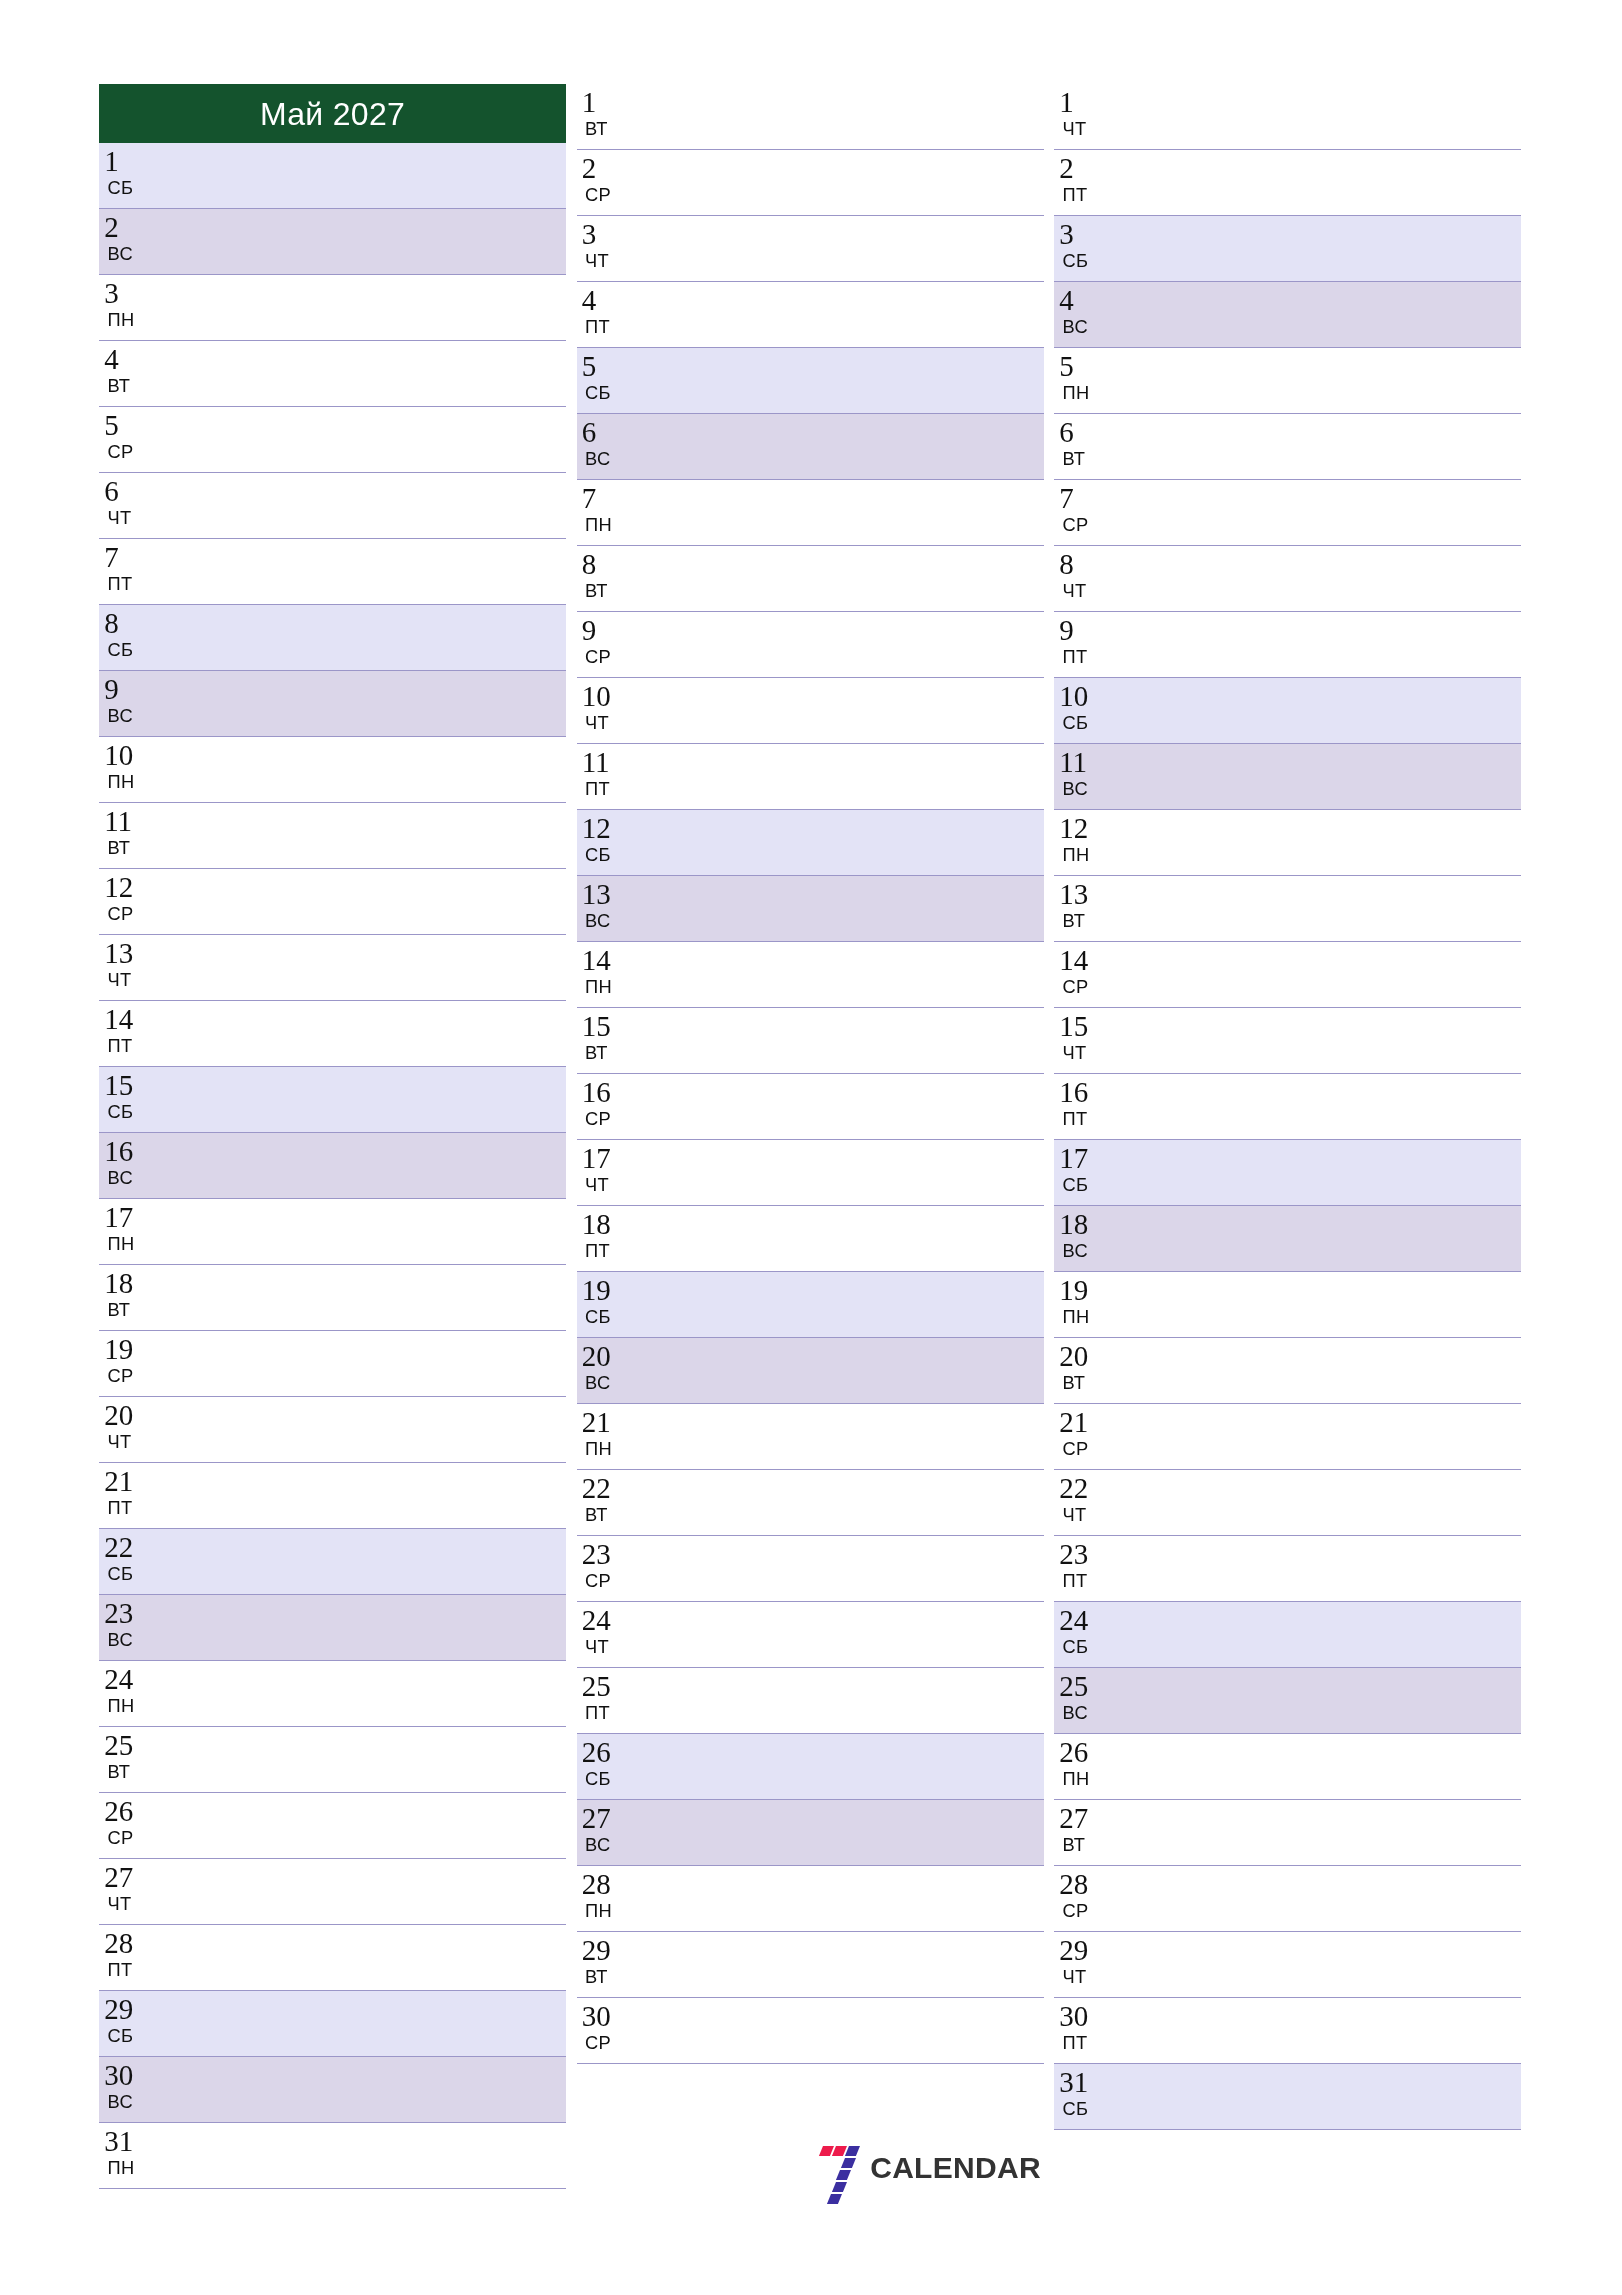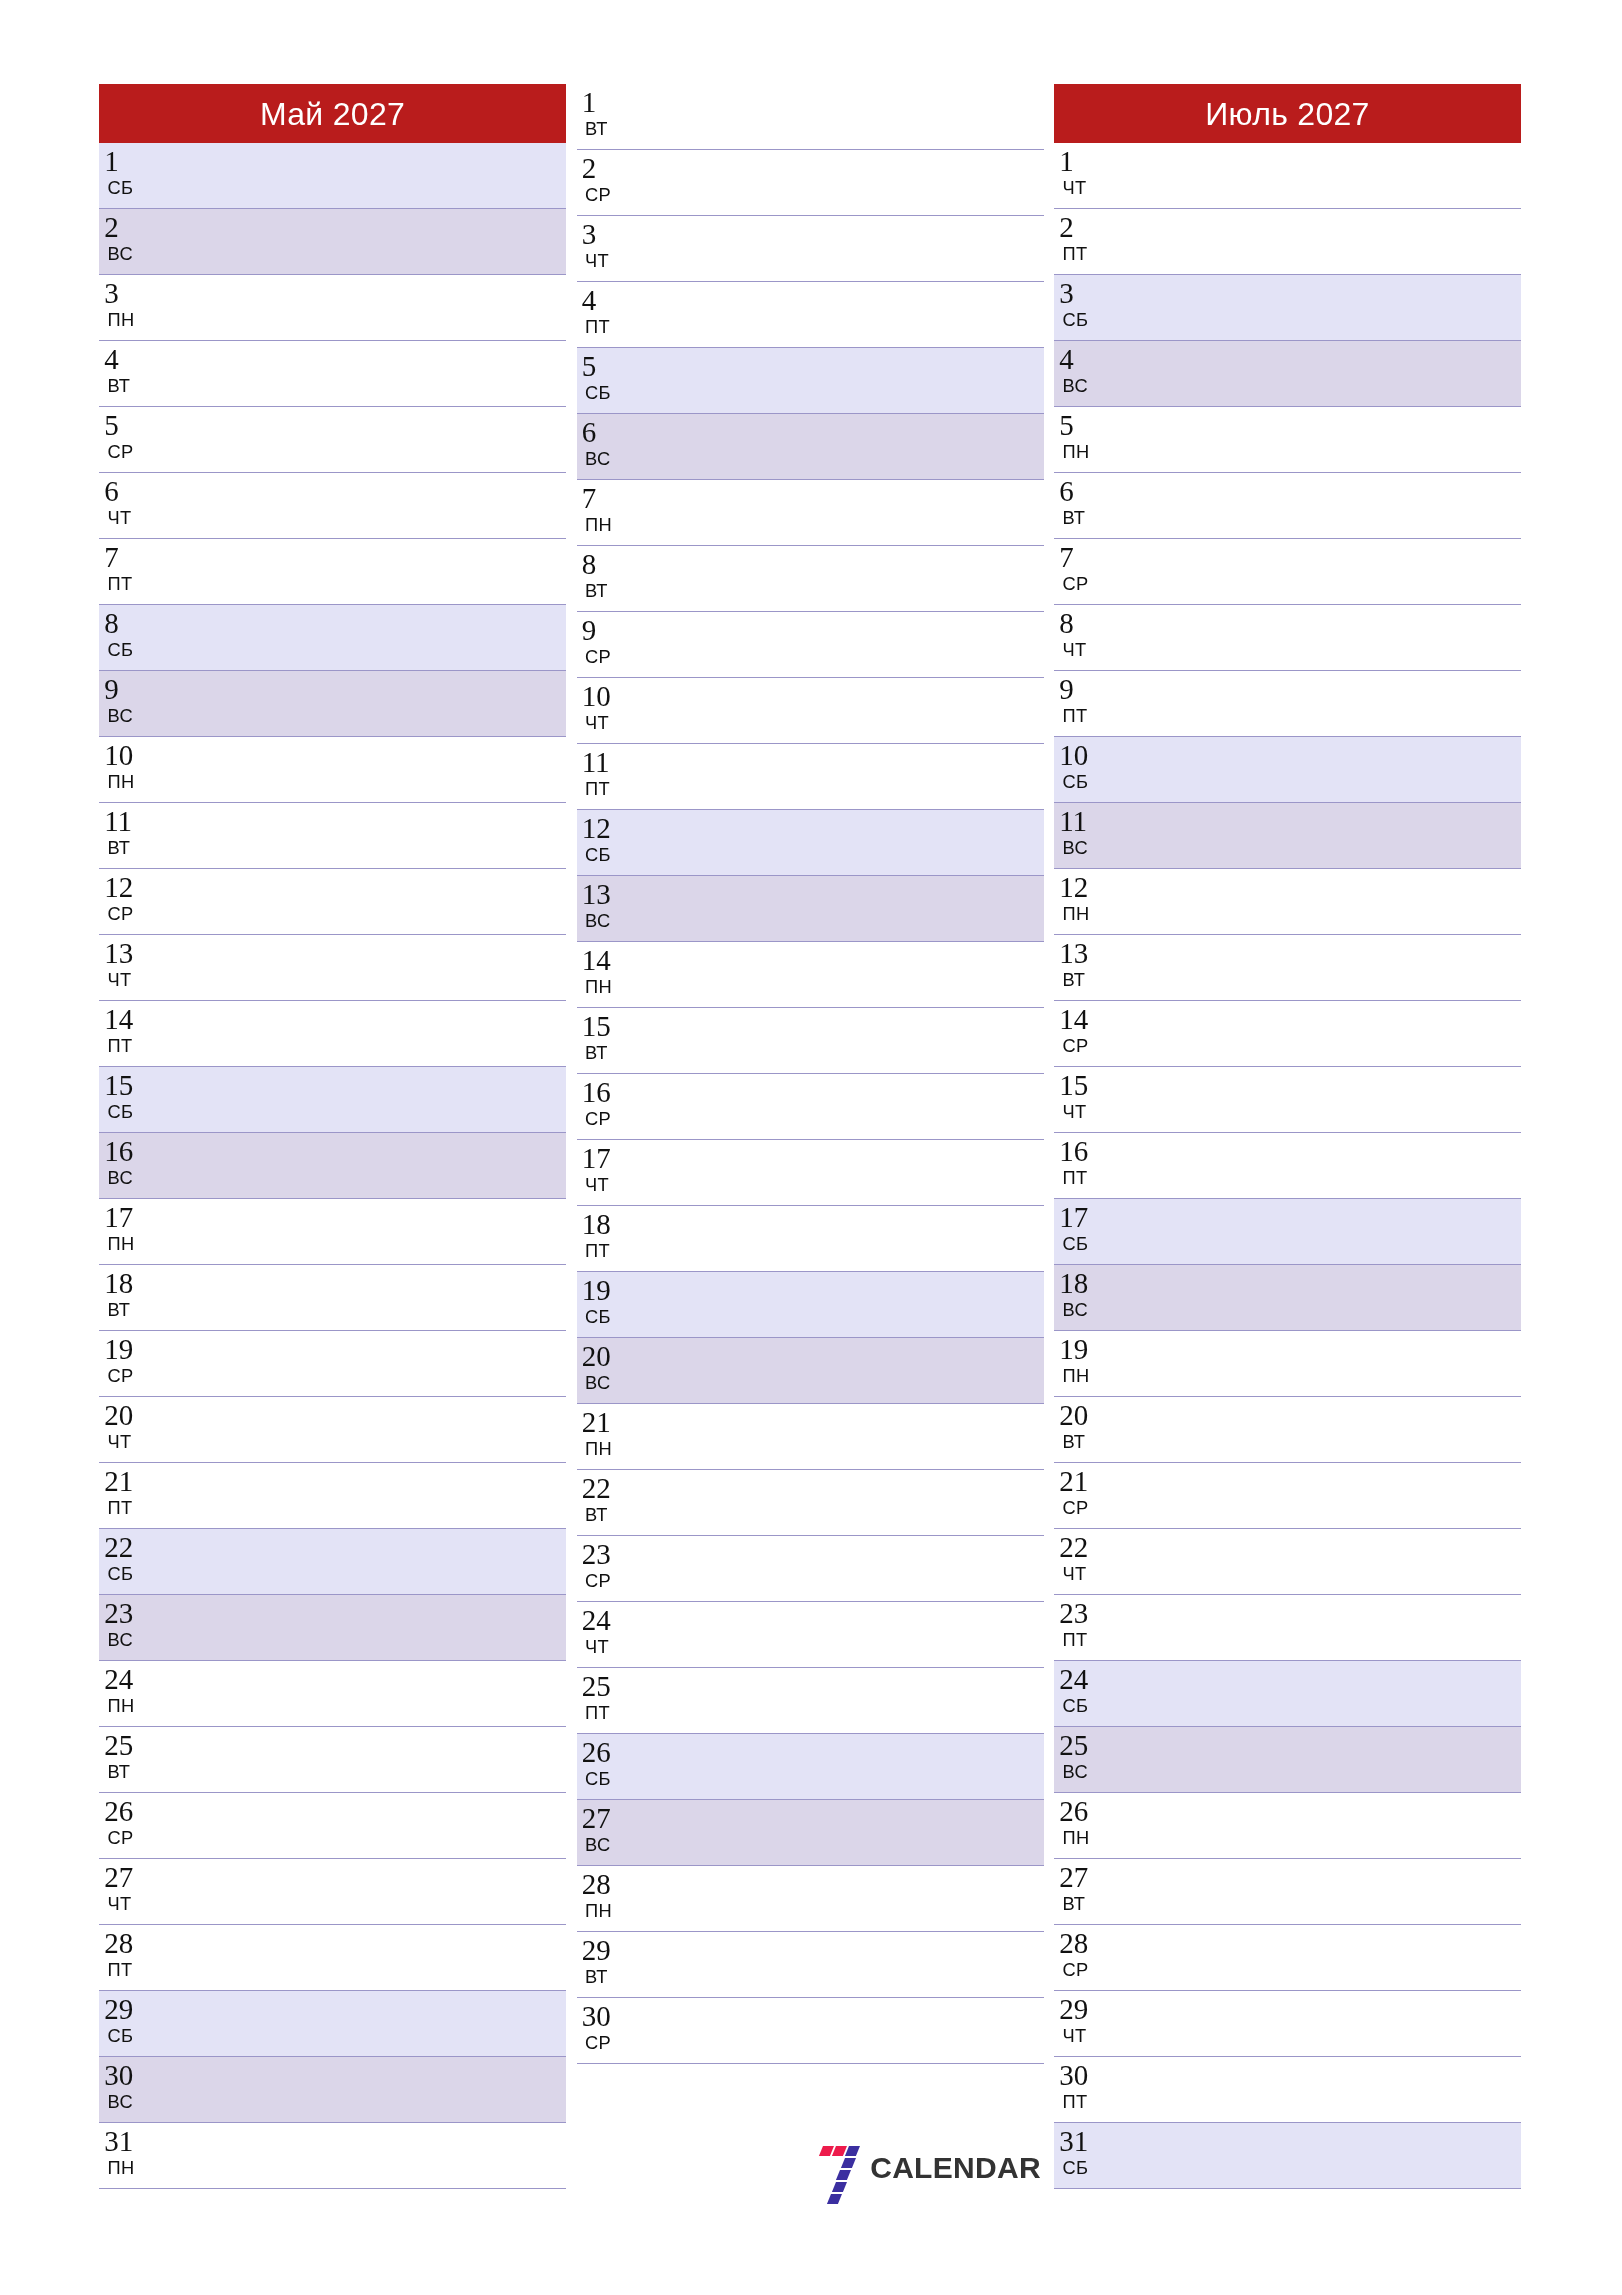--- a/index.html
+++ b/index.html
@@ -29,21 +29,21 @@
 
   .month-column {
     width: 467px;
     display: flex;
     flex-direction: column;
     position: relative;
   }
 
   .month-header {
     height: 59px;
-    background: #b91c1c;
+    background: #14532d;
     color: #ffffff;
     display: flex;
     align-items: center;
     justify-content: center;
     font-size: 32px;
     font-weight: 400;
     letter-spacing: 0.3px;
     line-height: 1;
     box-sizing: border-box;
   }
@@ -386,21 +386,20 @@
           <span class="bar" style="left: 37px; top: 2.6px; width: 11px; height: 9.8px; background: rgb(59, 47, 160);"></span>
           <span class="bar" style="left: 33px; top: 14.4px; width: 11px; height: 9.8px; background: rgb(59, 47, 160);"></span>
           <span class="bar" style="left: 28px; top: 26px; width: 11px; height: 9.8px; background: rgb(59, 47, 160);"></span>
           <span class="bar" style="left: 23.6px; top: 38px; width: 11px; height: 9.8px; background: rgb(59, 47, 160);"></span>
           <span class="bar" style="left: 19px; top: 50px; width: 11px; height: 9.8px; background: rgb(59, 47, 160);"></span>
         </span>
         <span class="brand-text">CALENDAR</span>
       </div>
     </div>
     <div class="month-column">
-      <div class="month-header">Июль 2027</div>
       <div class="days-list">
         <div class="day-row ">
           <span class="day-num">1</span>
           <span class="day-abbr">ЧТ</span>
         </div>
         <div class="day-row ">
           <span class="day-num">2</span>
           <span class="day-abbr">ПТ</span>
         </div>
         <div class="day-row sat">

